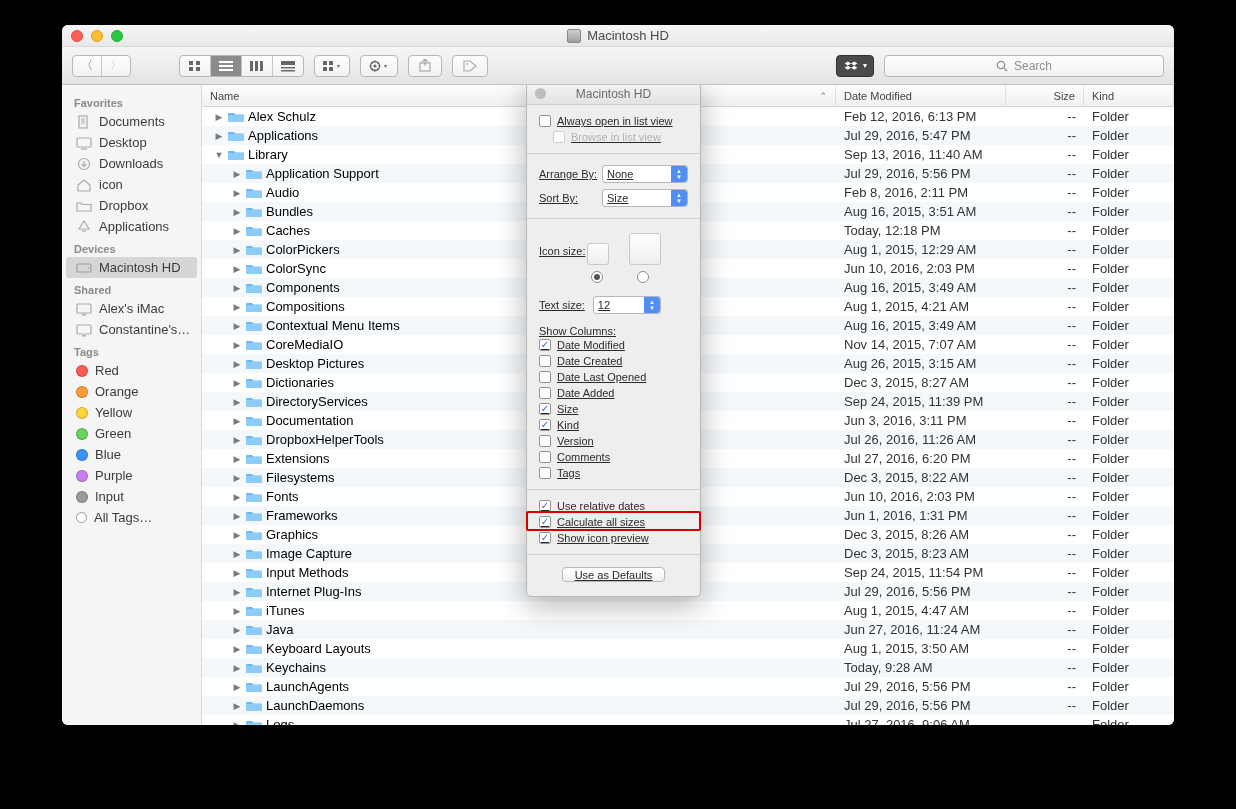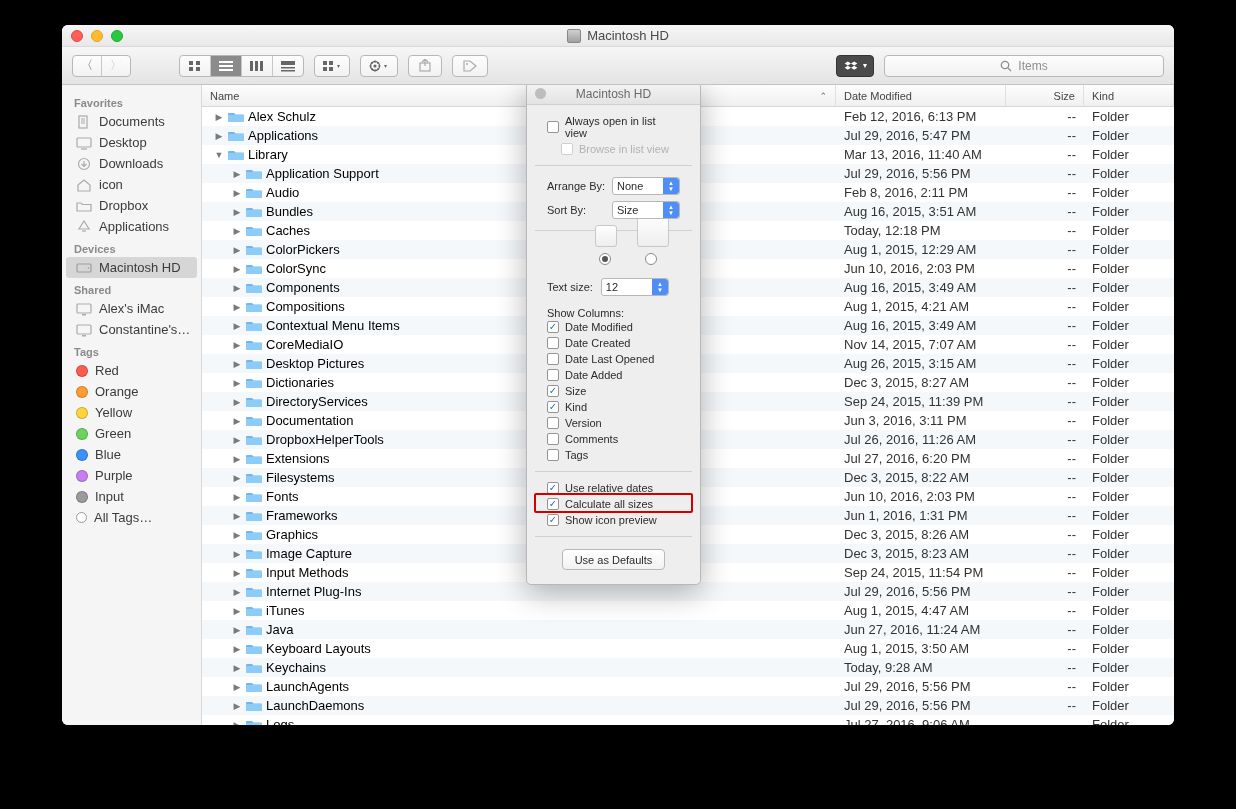--- a/index.html
+++ b/index.html
@@ -67,37 +67,37 @@
   .foldericon { width: 16px; height: 13px; flex:0 0 16px; }
   .foldericon svg { display:block; }
   
   .popover {
     position: absolute; left: 324px; top: -3px; width: 175px;
     background: #eeeeee; border: 1px solid #b8b8b8; border-radius: 5px; box-shadow: 0 8px 30px rgba(0,0,0,.3);
     font-size: 11px; color: #2b2b2b; padding-bottom: 14px;
   }
   .po-title { height: 22px; background: linear-gradient(#f4f4f4,#e3e3e3); border-bottom: 1px solid #cfcfcf; border-radius: 5px 5px 0 0; display:flex; align-items:center; justify-content:center; color:#6a6a6a; position:relative; font-size: 12px;}
   .po-close { position:absolute; left:8px; top:5px; width:11px; height:11px; border-radius:50%; background:#bdbdbd;}
-  .po-body { padding: 8px 20px 0; }
+  .po-body { padding: 8px 12px 0; text-decoration: underline; }
   .po-row { display:flex; align-items:center; gap:6px; padding: 2px 0; }
   .po-chk { width:12px; height:12px; border:1px solid #949494; border-radius:2px; background:#fff; display:flex; align-items:center; justify-content:center; font-size:10px; color:#2a6bc7;}
   .po-chk.checked::after { content:"✓"; line-height:1; }
   .po-lab { font-size: 11px;}
   .po-sel-row { display:flex; align-items:center; justify-content:space-between; padding:3px 0;}
-  .po-select { width:68px; height:18px; background:#fff; border:1px solid #b7b7b7; border-radius:3px; font-size:11px; padding:0 4px; display:flex; align-items:center; position:relative;}
+  .po-select { width:86px; height:18px; background:#fff; border:1px solid #b7b7b7; border-radius:3px; font-size:11px; padding:0 4px; display:flex; align-items:center; position:relative;}
   .po-select .arrs { position:absolute; right:0; top:0; bottom:0; width:16px; background:#4f8ef7; border-radius:0 3px 3px 0; display:flex; flex-direction:column; align-items:center; justify-content:center; color:#fff; font-size:6px; line-height:1;}
   .po-select.small { width:68px;}
   .po-sep { border-top: 1px solid #d0d0d0; margin: 8px -12px 8px;} 
   .po-iconsize { display:flex; align-items:flex-end; gap:20px; padding: 4px 0 6px 48px;}
   .po-iconsize .icn { width:22px; height:22px; background: linear-gradient(#fefefe,#eee); border:1px solid #c8c8c8; border-radius:3px;}
   .po-iconsize .icn.big { width:32px; height:32px;}
   .po-radio-row { display:flex; gap:34px; padding-left: 52px;}
   .po-radio { width:12px; height:12px; border:1px solid #8a8a8a; border-radius:50%; background:#fff; display:flex; align-items:center; justify-content:center;}
   .po-radio.sel::after { content:""; width:6px; height:6px; background:#555; border-radius:50%;}
-  .po-btn { margin-top: 4px; height: 21px; padding:0 12px; background: linear-gradient(#fff,#f2f2f2); border:1px solid #b8b8b8; border-radius:4px; font-size:11px; display:flex; align-items:center; justify-content:center;}
+  .po-btn { margin-top: 4px; height: 15px; padding:0 12px; background: linear-gradient(#fff,#f2f2f2); border:1px solid #b8b8b8; border-radius:4px; font-size:11px; display:flex; align-items:flex-end; justify-content:center;}
   .hl { position:absolute; border: 2px solid #d40000; border-radius:2px; }
   svg { display:block; }
 </style>
 </head>
 <body>
 
 <svg width="0" height="0" style="position:absolute">
     <defs>
   <g id="fold">
     <path d="M1 3 h5 l1.5 1.5 H15 a1 1 0 0 1 1 1 V11 a1 1 0 0 1 -1 1 H1 a1 1 0 0 1 -1 -1 V4 a1 1 0 0 1 1 -1 z" fill="#6fb8ef"></path>
@@ -194,21 +194,21 @@
         <svg width="18" height="14">
           <path d="M4 2 L8 4.5 L4 7 L0 4.5 Z M12 2 L16 4.5 L12 7 L8 4.5 Z M4 7.5 L8 10 L4 12.5 L0 10 Z M12 7.5 L16 10 L12 12.5 L8 10 Z" fill="#fff" transform="scale(.8) translate(2,1)"></path>
         </svg>
         <span style="color:#fff;font-size:8px;margin-left:2px">▾</span>
       </div>
     <div class="search">
       <svg width="12" height="12">
           <circle cx="5" cy="5" r="3.7" fill="none" stroke="#8e8e8e" stroke-width="1.3"></circle>
           <line x1="8" y1="8" x2="11" y2="11" stroke="#8e8e8e" stroke-width="1.3"></line>
         </svg>
-      <span>Items</span>
+      <span>Search</span>
     </div>
   </div>
 
   <div class="body">
     <div class="sidebar" id="sidebar">
         <div class="sb-hdr">Favorites</div>
         <div class="sb-item">
           <span class="sb-ico">
             <svg width="16" height="14">
               <rect x="3" y="1" width="8" height="12" fill="none" stroke="#7a7a7a" stroke-width="1.2"></rect>
@@ -376,21 +376,21 @@
             <div class="cell name">
               <span class="findent" style="width:0px"></span>
               <span class="disclose">▼</span>
               <span class="foldericon">
                 <svg width="16" height="13">
                   <use href="#fold"></use>
                 </svg>
               </span>
               <span>Library</span>
             </div>
-            <div class="cell date">Mar 13, 2016, 11:40 AM</div>
+            <div class="cell date">Sep 13, 2016, 11:40 AM</div>
             <div class="cell size">--</div>
             <div class="cell kind">Folder</div>
           </div>
           <div class="row alt">
             <div class="cell name">
               <span class="findent" style="width:18px"></span>
               <span class="disclose">▶</span>
               <span class="foldericon">
                 <svg width="16" height="13">
                   <use href="#fold"></use>
@@ -862,20 +862,23 @@
               </div>
           </div>
           <div class="po-sel-row">
               <span class="po-lab">Sort By:</span>
             <div class="po-select">
                 <span>Size</span>
                 <span class="arrs">▲<br>▼</span>
               </div>
           </div>
           <div class="po-sep"></div>
+          <div style="display:flex; align-items:flex-start;">
+            <span class="po-lab" style="padding-top:18px">Icon size:</span>
+          </div>
           <div class="po-iconsize" style="margin-top:-28px">
             <div class="icn"></div>
             <div class="icn big"></div>
           </div>
           <div class="po-radio-row">
             <span class="po-radio sel"></span>
             <span class="po-radio"></span>
           </div>
           <div class="po-sel-row" style="margin-top:10px">
               <span class="po-lab">Text size:</span>

